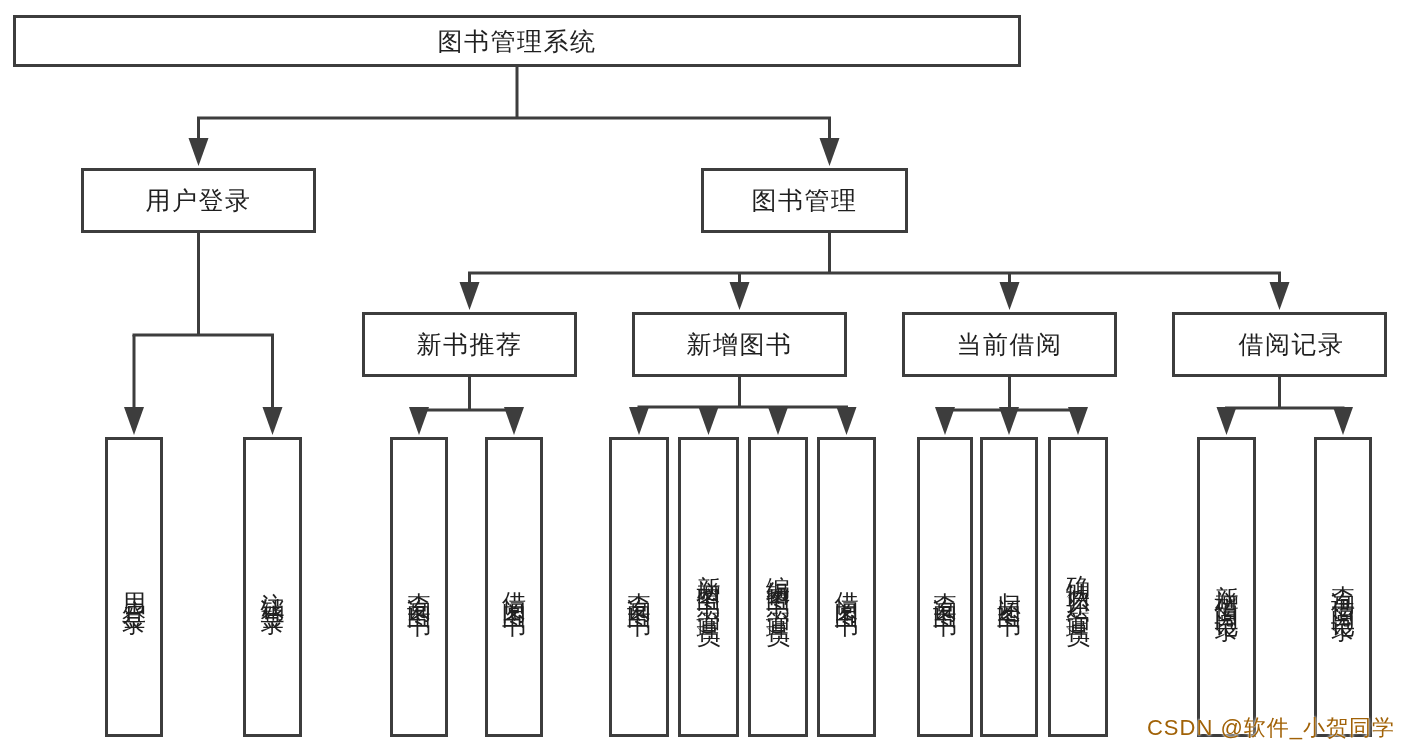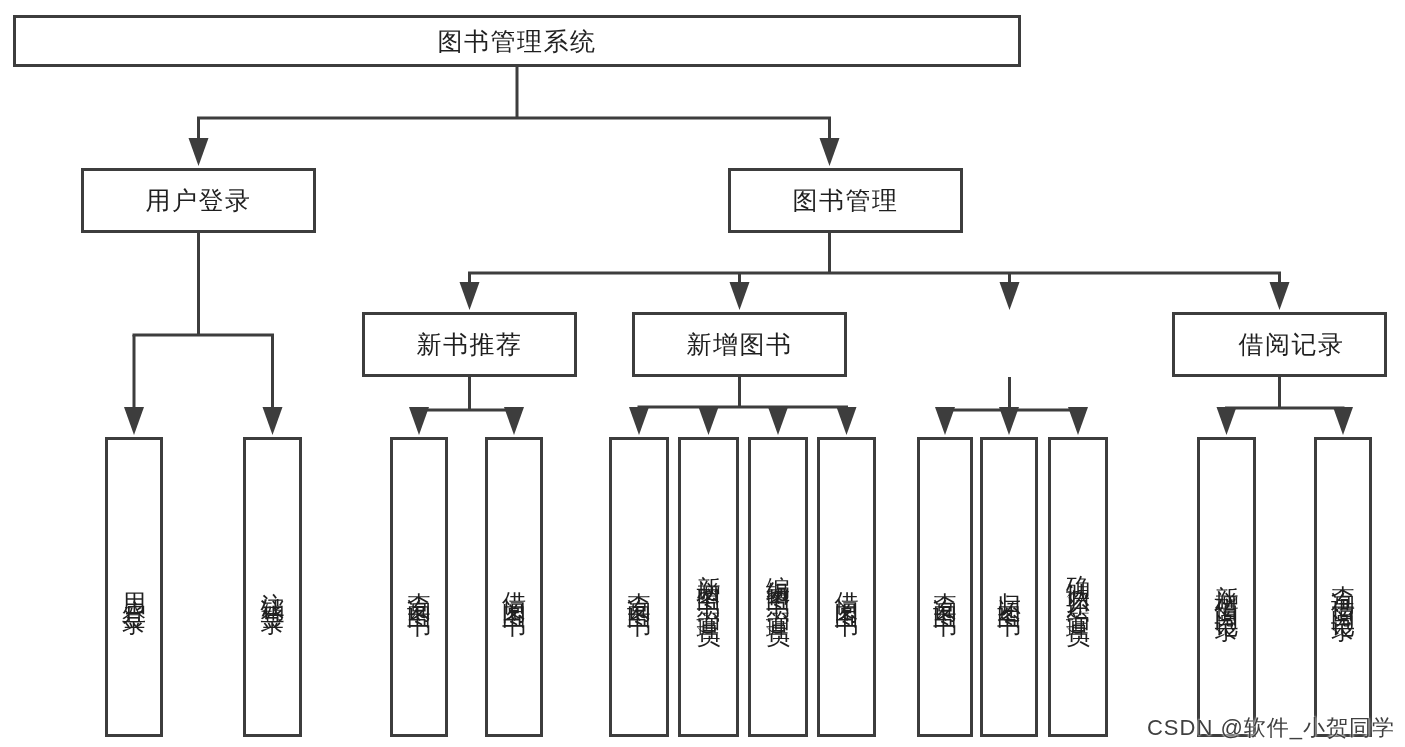--- a/index.html
+++ b/index.html
@@ -43,21 +43,21 @@
     text-orientation: mixed;
     font-size: 24px;
     letter-spacing: 7px;
     white-space: nowrap;
   }
   .watermark {
     position: absolute;
     right: 10px;
     bottom: 4px;
     font-size: 22px;
-    color: #404040;
+    color: #a16207;
     letter-spacing: 1px;
     text-shadow: 0 0 3px #ffffff, 0 0 2px #ffffff;
     white-space: nowrap;
     z-index: 5;
   }
 </style>
 </head>
 <body>
 
 <div id="canvas">
@@ -115,28 +115,31 @@
       <line x1="1343" y1="408" x2="1343" y2="415" stroke="#3d3d3d" stroke-width="3"></line>
       <polygon points="1333,407 1353,407 1343,435" fill="#3d3d3d"></polygon>
     </svg>
   <div class="watermark">CSDN @软件_小贺同学</div>
 <div class="node" style="left: 13px; top: 15px; width: 1008px; height: 52px; text-align: right;">
       <span class="label">图书管理系统</span>
     </div>
     <div class="node" style="left: 81px; top: 168px; width: 235px; height: 65px;">
       <span class="label">用户登录</span>
     </div>
-    <div class="node" style="left: 728px; top: 168px; width: 235px; height: 65px;">
+    <div class="node" style="left: 701px; top: 168px; width: 207px; height: 65px;">
       <span class="label">图书管理</span>
     </div>
     <div class="node" style="left: 362px; top: 312px; width: 215px; height: 65px;">
       <span class="label">新书推荐</span>
     </div>
     <div class="node" style="left: 632px; top: 312px; width: 215px; height: 65px;">
       <span class="label">新增图书</span>
+    </div>
+    <div class="node" style="left: 902px; top: 312px; width: 215px; height: 65px;">
+      <span class="label">当前借阅</span>
     </div>
     <div class="node" style="left: 1172px; top: 312px; width: 215px; height: 65px; padding-left: 24px;">
       <span class="label">借阅记录</span>
     </div>
     <div class="node vertical" style="left: 105px; top: 437px; width: 58px; height: 300px;">
       <span class="label">用户登录</span>
     </div>
     <div class="node vertical" style="left: 243px; top: 437px; width: 59px; height: 300px;">
       <span class="label">注销登录</span>
     </div>

